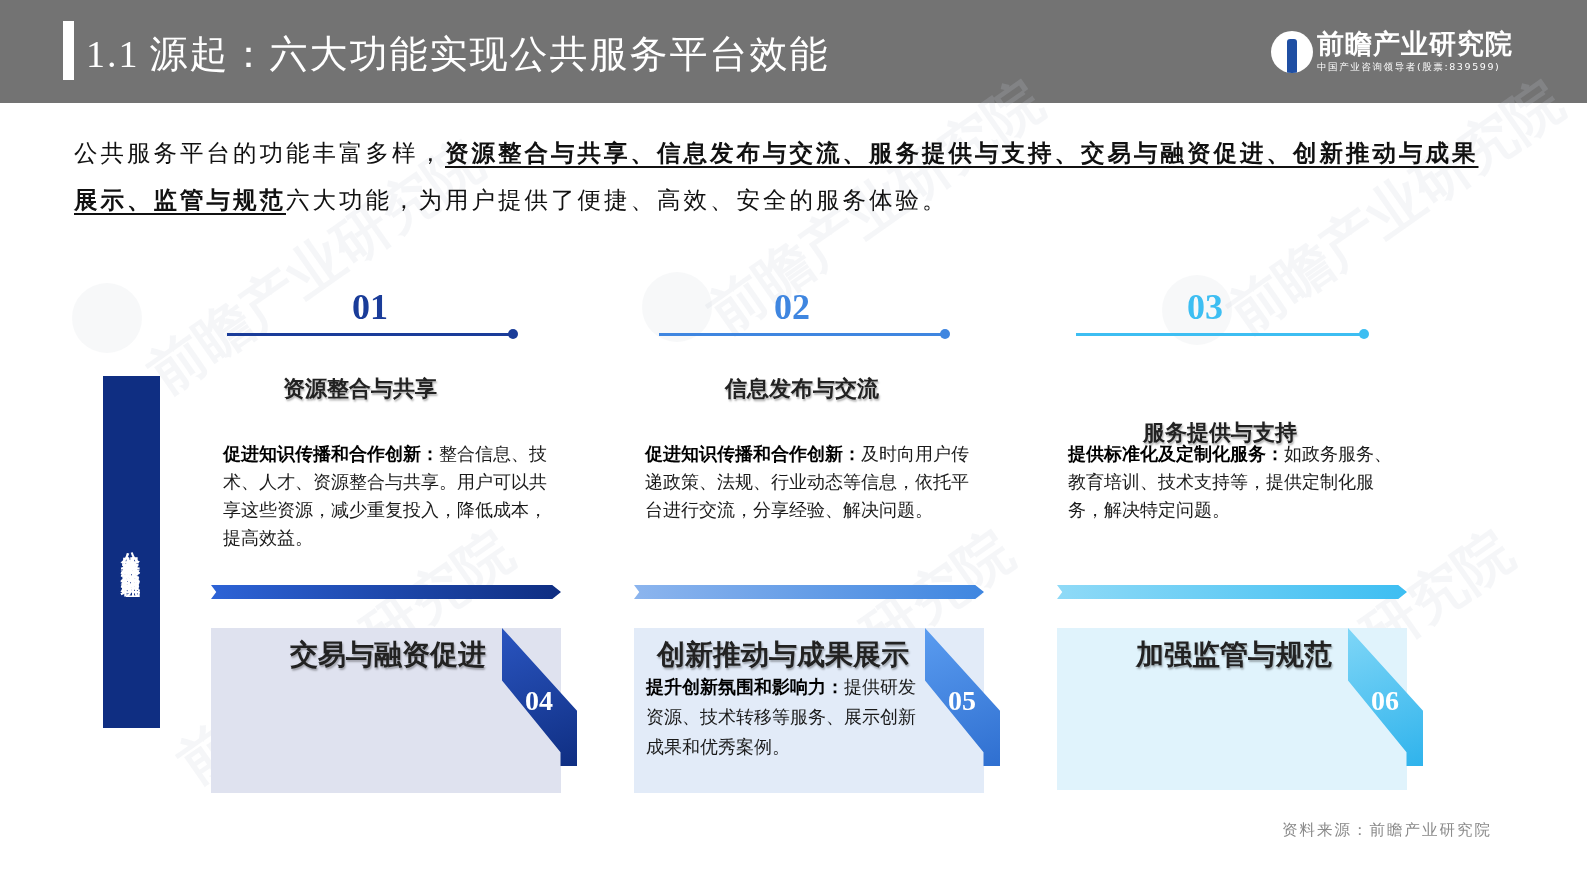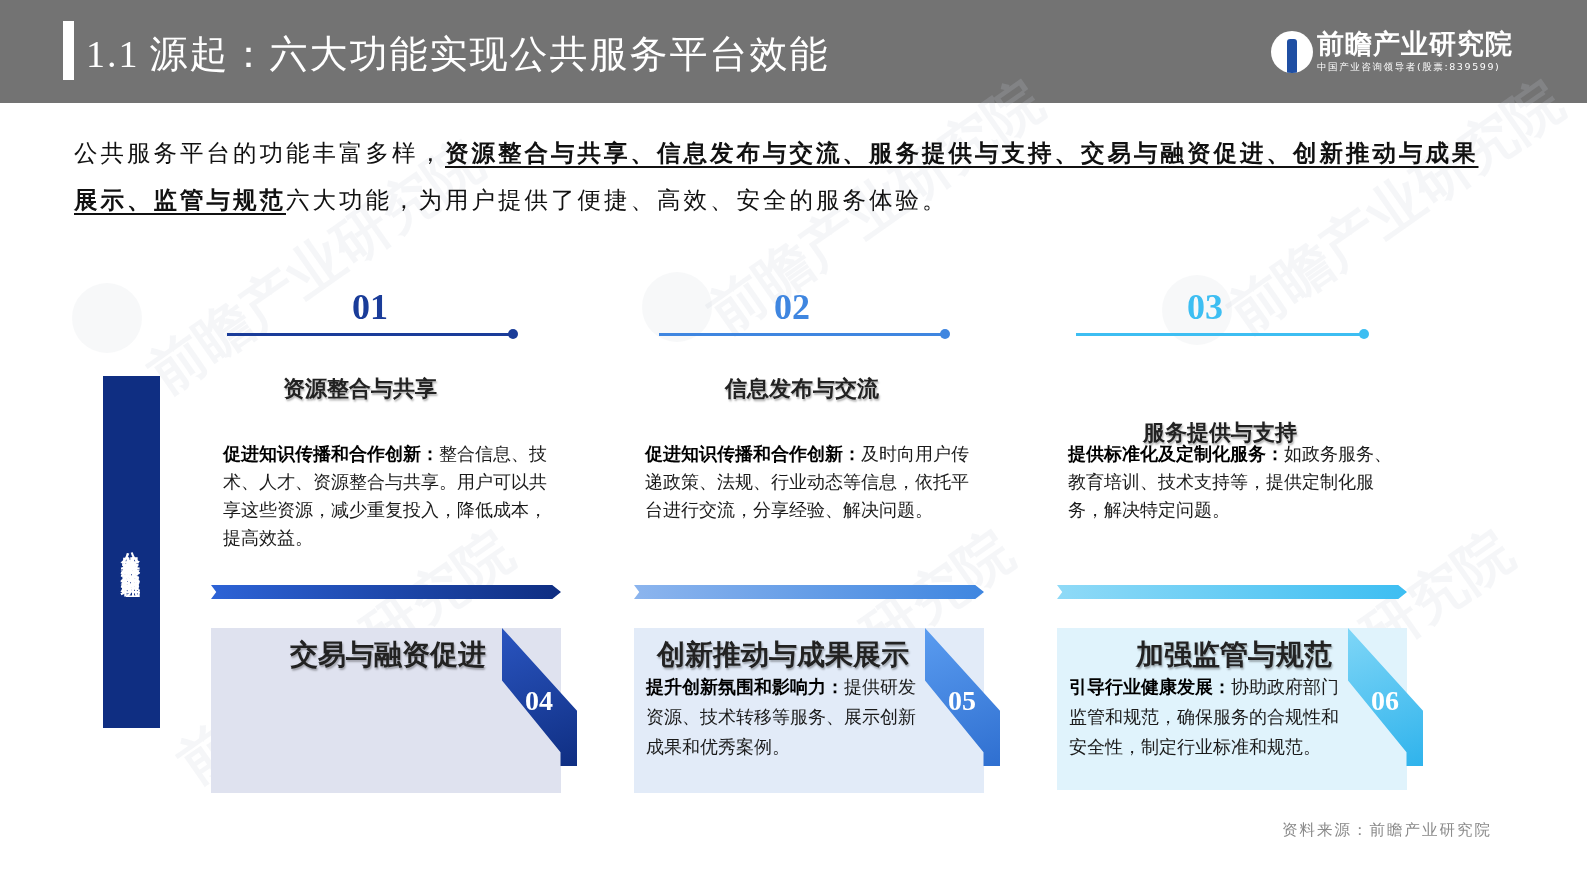--- a/index.html
+++ b/index.html
@@ -135,18 +135,15 @@
   <div class="card-desc">
     <b>提升创新氛围和影响力：</b><span>提供研发资源、技术转移等服务、展示创新成果和优秀案例。</span>
   </div>
 </div>
 
 <div class="card" style="left:1057px;">
   <div class="card-bg" style="background:#e0f3fc;height:162px;"></div>
   <div class="card-tab" style="background:linear-gradient(160deg,#7fd6f7,#2fb3ec);"></div>
   <div class="card-tab-num">06</div>
   <div class="card-title">加强监管与规范</div>
-  <div class="card-desc">
-    <b>引导行业健康发展：</b><span>协助政府部门监管和规范，确保服务的合规性和安全性，制定行业标准和规范。</span>
-  </div>
 </div>
 
 <div class="source">资料来源：前瞻产业研究院</div>
 
 </body></html>

